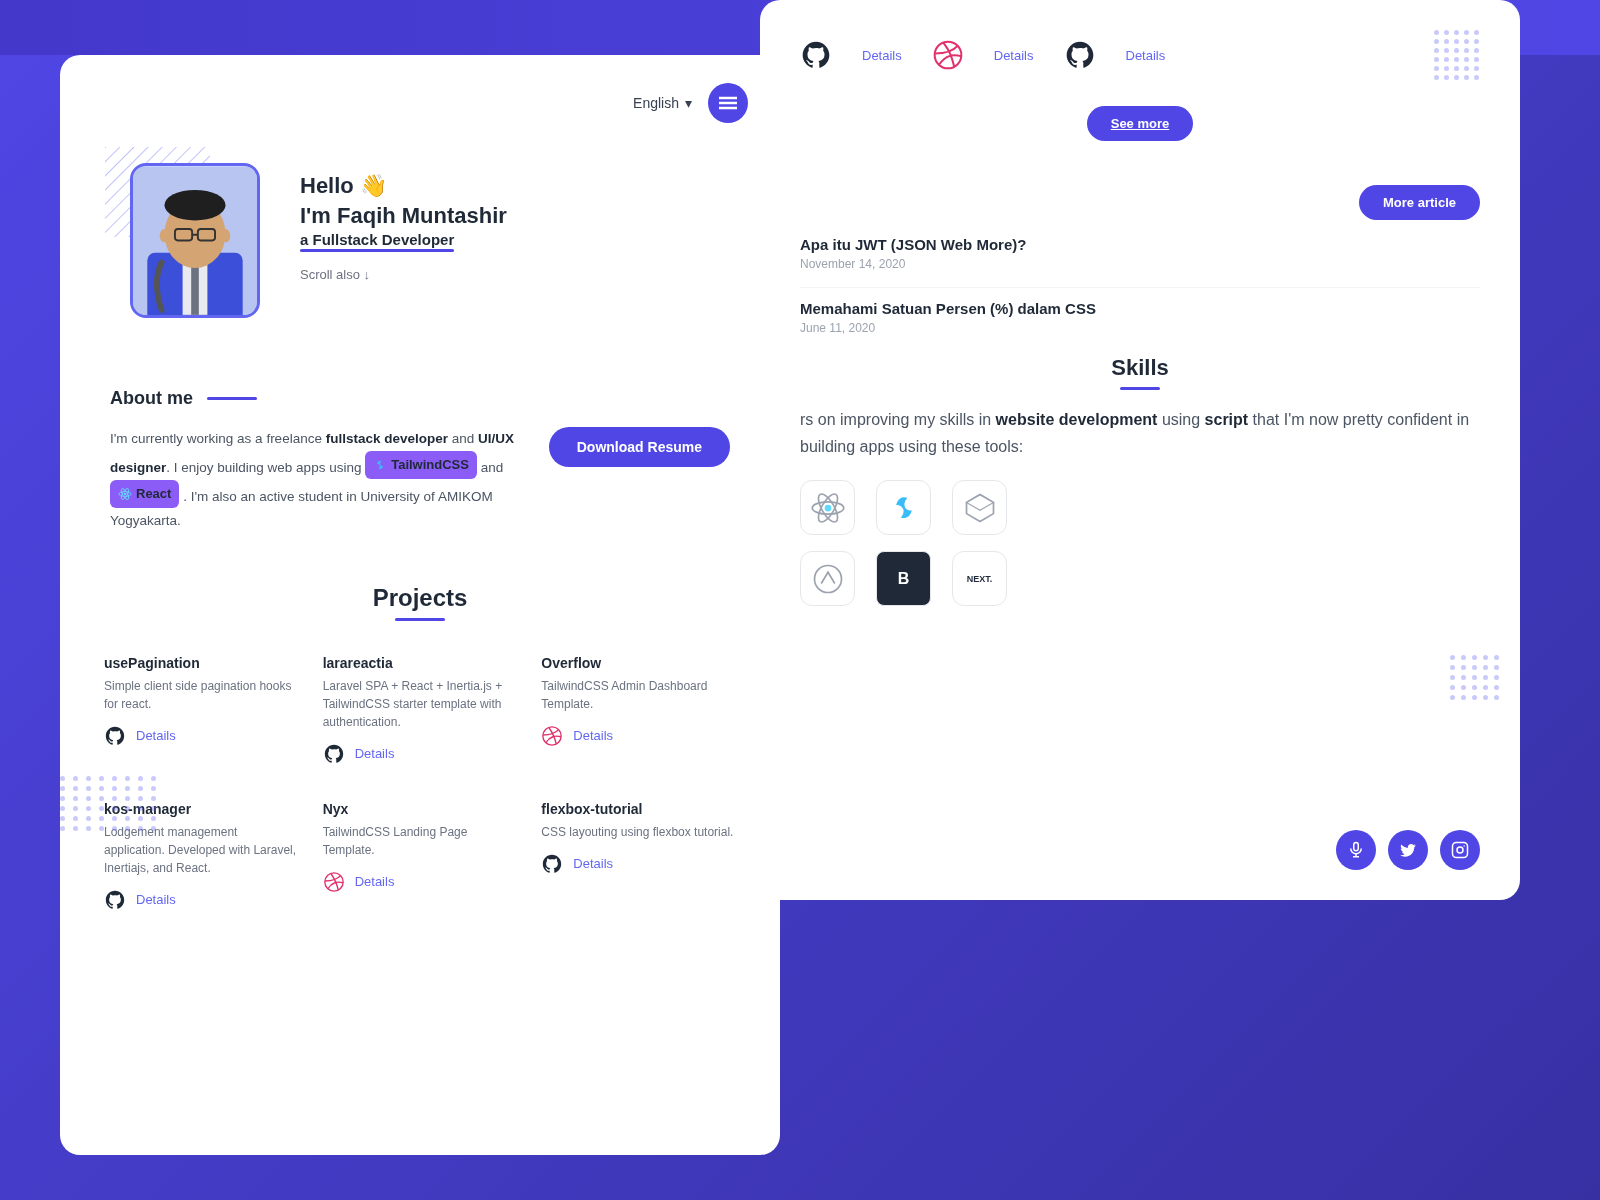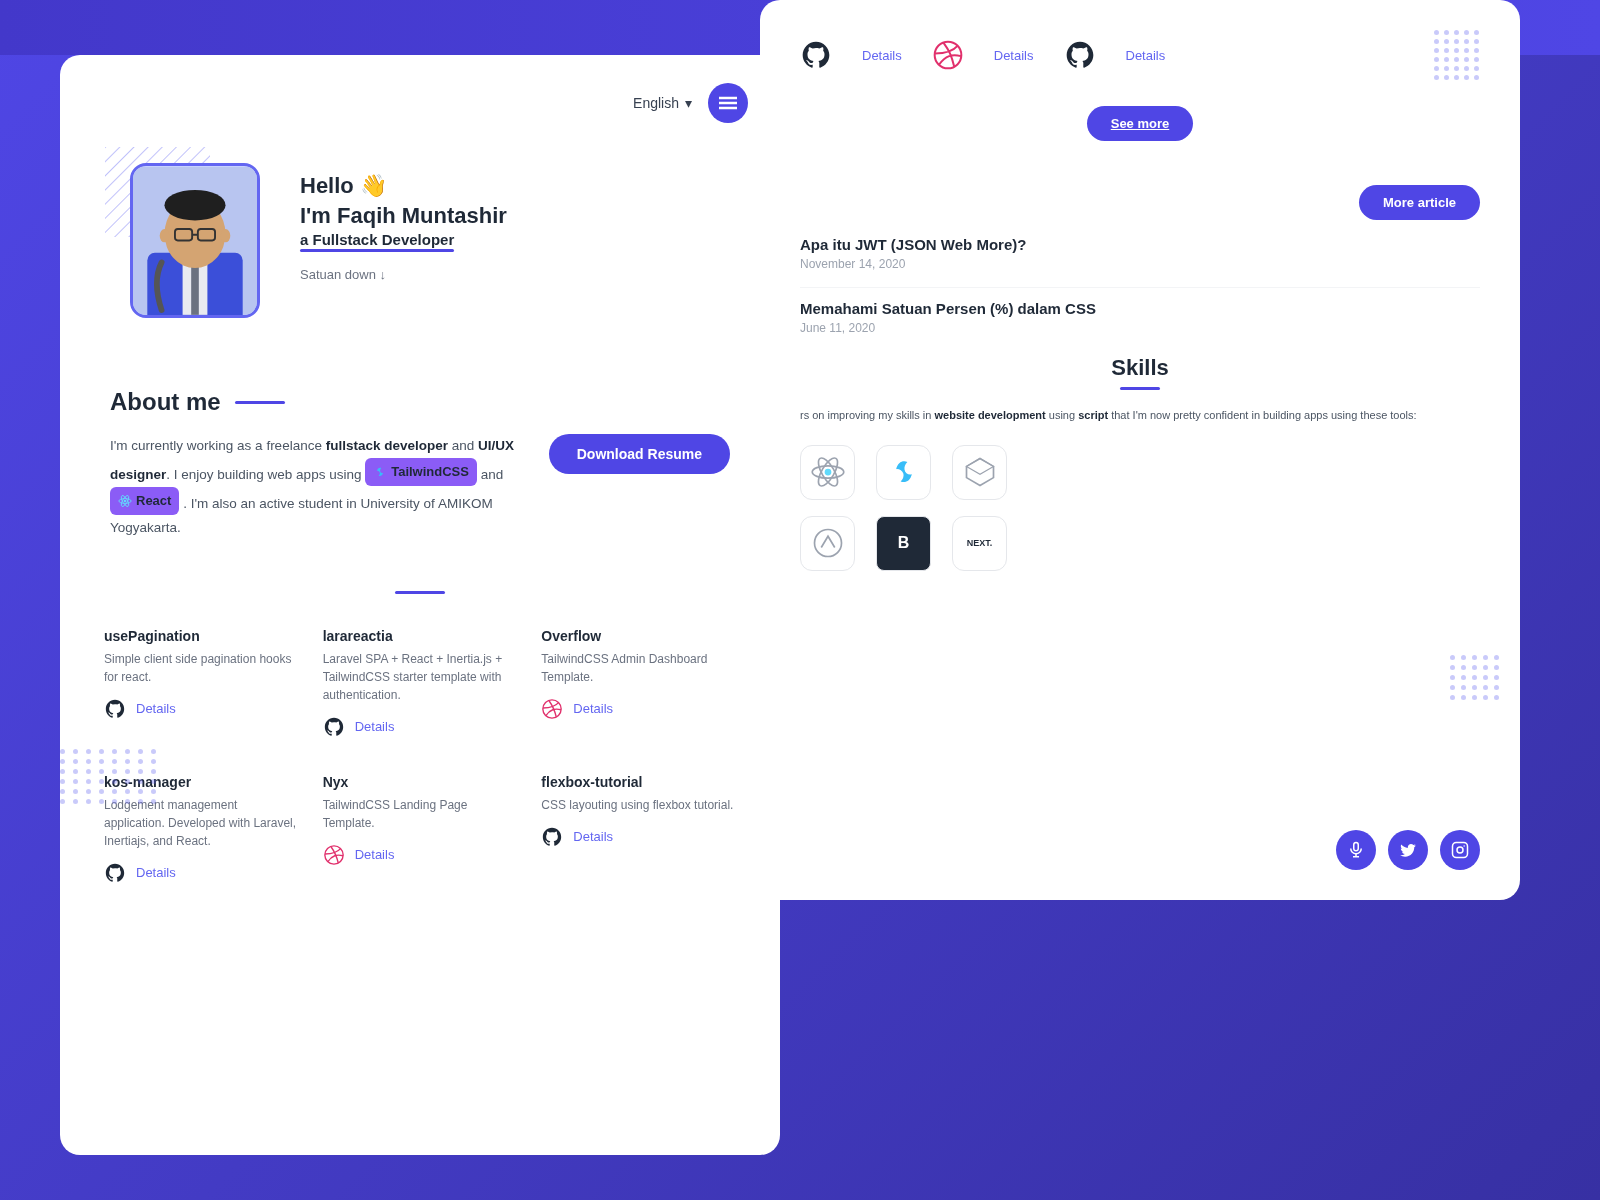--- a/index.html
+++ b/index.html
@@ -154,21 +154,21 @@
       align-items: center;
       gap: 5px;
     }
 
     
     .about-section {
       padding: 40px 50px 20px;
     }
 
     .section-title {
-      font-size: 24px;
+      font-size: 18px;
       font-weight: 700;
       color: #1f2937;
       display: flex;
       align-items: center;
       gap: 14px;
       margin-bottom: 18px;
     }
 
     .section-title-underline {
       width: 50px;
@@ -321,21 +321,21 @@
       color: #1f2937;
       margin-bottom: 6px;
     }
     .skills-underline {
       width: 40px;
       height: 3px;
       background: #4f46e5;
       border-radius: 2px;
       margin: 0 auto 16px;
     }
-    .skills-desc { font-size: 11px; color: #4b5563; line-height: 1.7; margin-bottom: 20px; }
+    .skills-desc { font-size: 16px; color: #4b5563; line-height: 1.7; margin-bottom: 20px; }
     .skills-desc strong { color: #1f2937; font-weight: 700; }
 
     .skill-logo {
       width: 55px;
       height: 55px;
       display: flex;
       align-items: center;
       justify-content: center;
       border-radius: 12px;
       border: 1px solid #e5e7eb;
@@ -442,21 +442,21 @@
     </div>
 
     <div class="hero-text">
       <div class="hello-line">Hello 👋</div>
       <div class="name-line">I'm Faqih Muntashir</div>
       <div style="position:relative; display:inline-block; margin-top:2px;">
         <div class="role-line">a Fullstack Developer</div>
         <div class="role-underline"></div>
       </div>
       <div class="scroll-down">
-        <span>Satuan down ↓</span>
+        <span>Scroll also ↓</span>
       </div>
     </div>
   </div>
 
   <div class="about-section">
     <div class="section-title">
       <span>About me</span>
       <div class="section-title-underline"></div>
     </div>
     <div class="about-content">
@@ -529,20 +529,21 @@
         <div style="width:5px;height:5px;border-radius:50%;background:#6366f1;opacity:0.35;"></div>
         <div style="width:5px;height:5px;border-radius:50%;background:#6366f1;opacity:0.35;"></div>
         <div style="width:5px;height:5px;border-radius:50%;background:#6366f1;opacity:0.35;"></div>
         <div style="width:5px;height:5px;border-radius:50%;background:#6366f1;opacity:0.35;"></div>
         <div style="width:5px;height:5px;border-radius:50%;background:#6366f1;opacity:0.35;"></div>
         <div style="width:5px;height:5px;border-radius:50%;background:#6366f1;opacity:0.35;"></div>
         <div style="width:5px;height:5px;border-radius:50%;background:#6366f1;opacity:0.35;"></div>
         <div style="width:5px;height:5px;border-radius:50%;background:#6366f1;opacity:0.35;"></div>
         <div style="width:5px;height:5px;border-radius:50%;background:#6366f1;opacity:0.35;"></div>
     </div>
+    <div class="projects-title">Projects</div>
     <div class="projects-underline"></div>
     <div class="projects-grid">
 
       <div class="project-card">
         <div class="project-name">usePagination</div>
         <div class="project-desc">Simple client side pagination hooks for react.</div>
         <div class="project-footer">
           <svg class="github-icon-sm" viewBox="0 0 24 24" fill="#1f2937">
               <path d="M12 2C6.477 2 2 6.477 2 12c0 4.42 2.865 8.17 6.839 9.49.5.092.682-.217.682-.482 0-.237-.008-.866-.013-1.7-2.782.603-3.369-1.342-3.369-1.342-.454-1.155-1.11-1.462-1.11-1.462-.908-.62.069-.608.069-.608 1.003.07 1.531 1.03 1.531 1.03.892 1.529 2.341 1.087 2.91.832.092-.647.35-1.088.636-1.338-2.22-.253-4.555-1.11-4.555-4.943 0-1.091.39-1.984 1.029-2.683-.103-.253-.446-1.27.098-2.647 0 0 .84-.269 2.75 1.025A9.578 9.578 0 0112 6.836c.85.004 1.705.114 2.504.336 1.909-1.294 2.747-1.025 2.747-1.025.546 1.377.203 2.394.1 2.647.64.699 1.028 1.592 1.028 2.683 0 3.842-2.339 4.687-4.566 4.935.359.309.678.919.678 1.852 0 1.336-.012 2.415-.012 2.743 0 .267.18.578.688.48C19.138 20.167 22 16.418 22 12c0-5.523-4.477-10-10-10z"></path>
             </svg>

